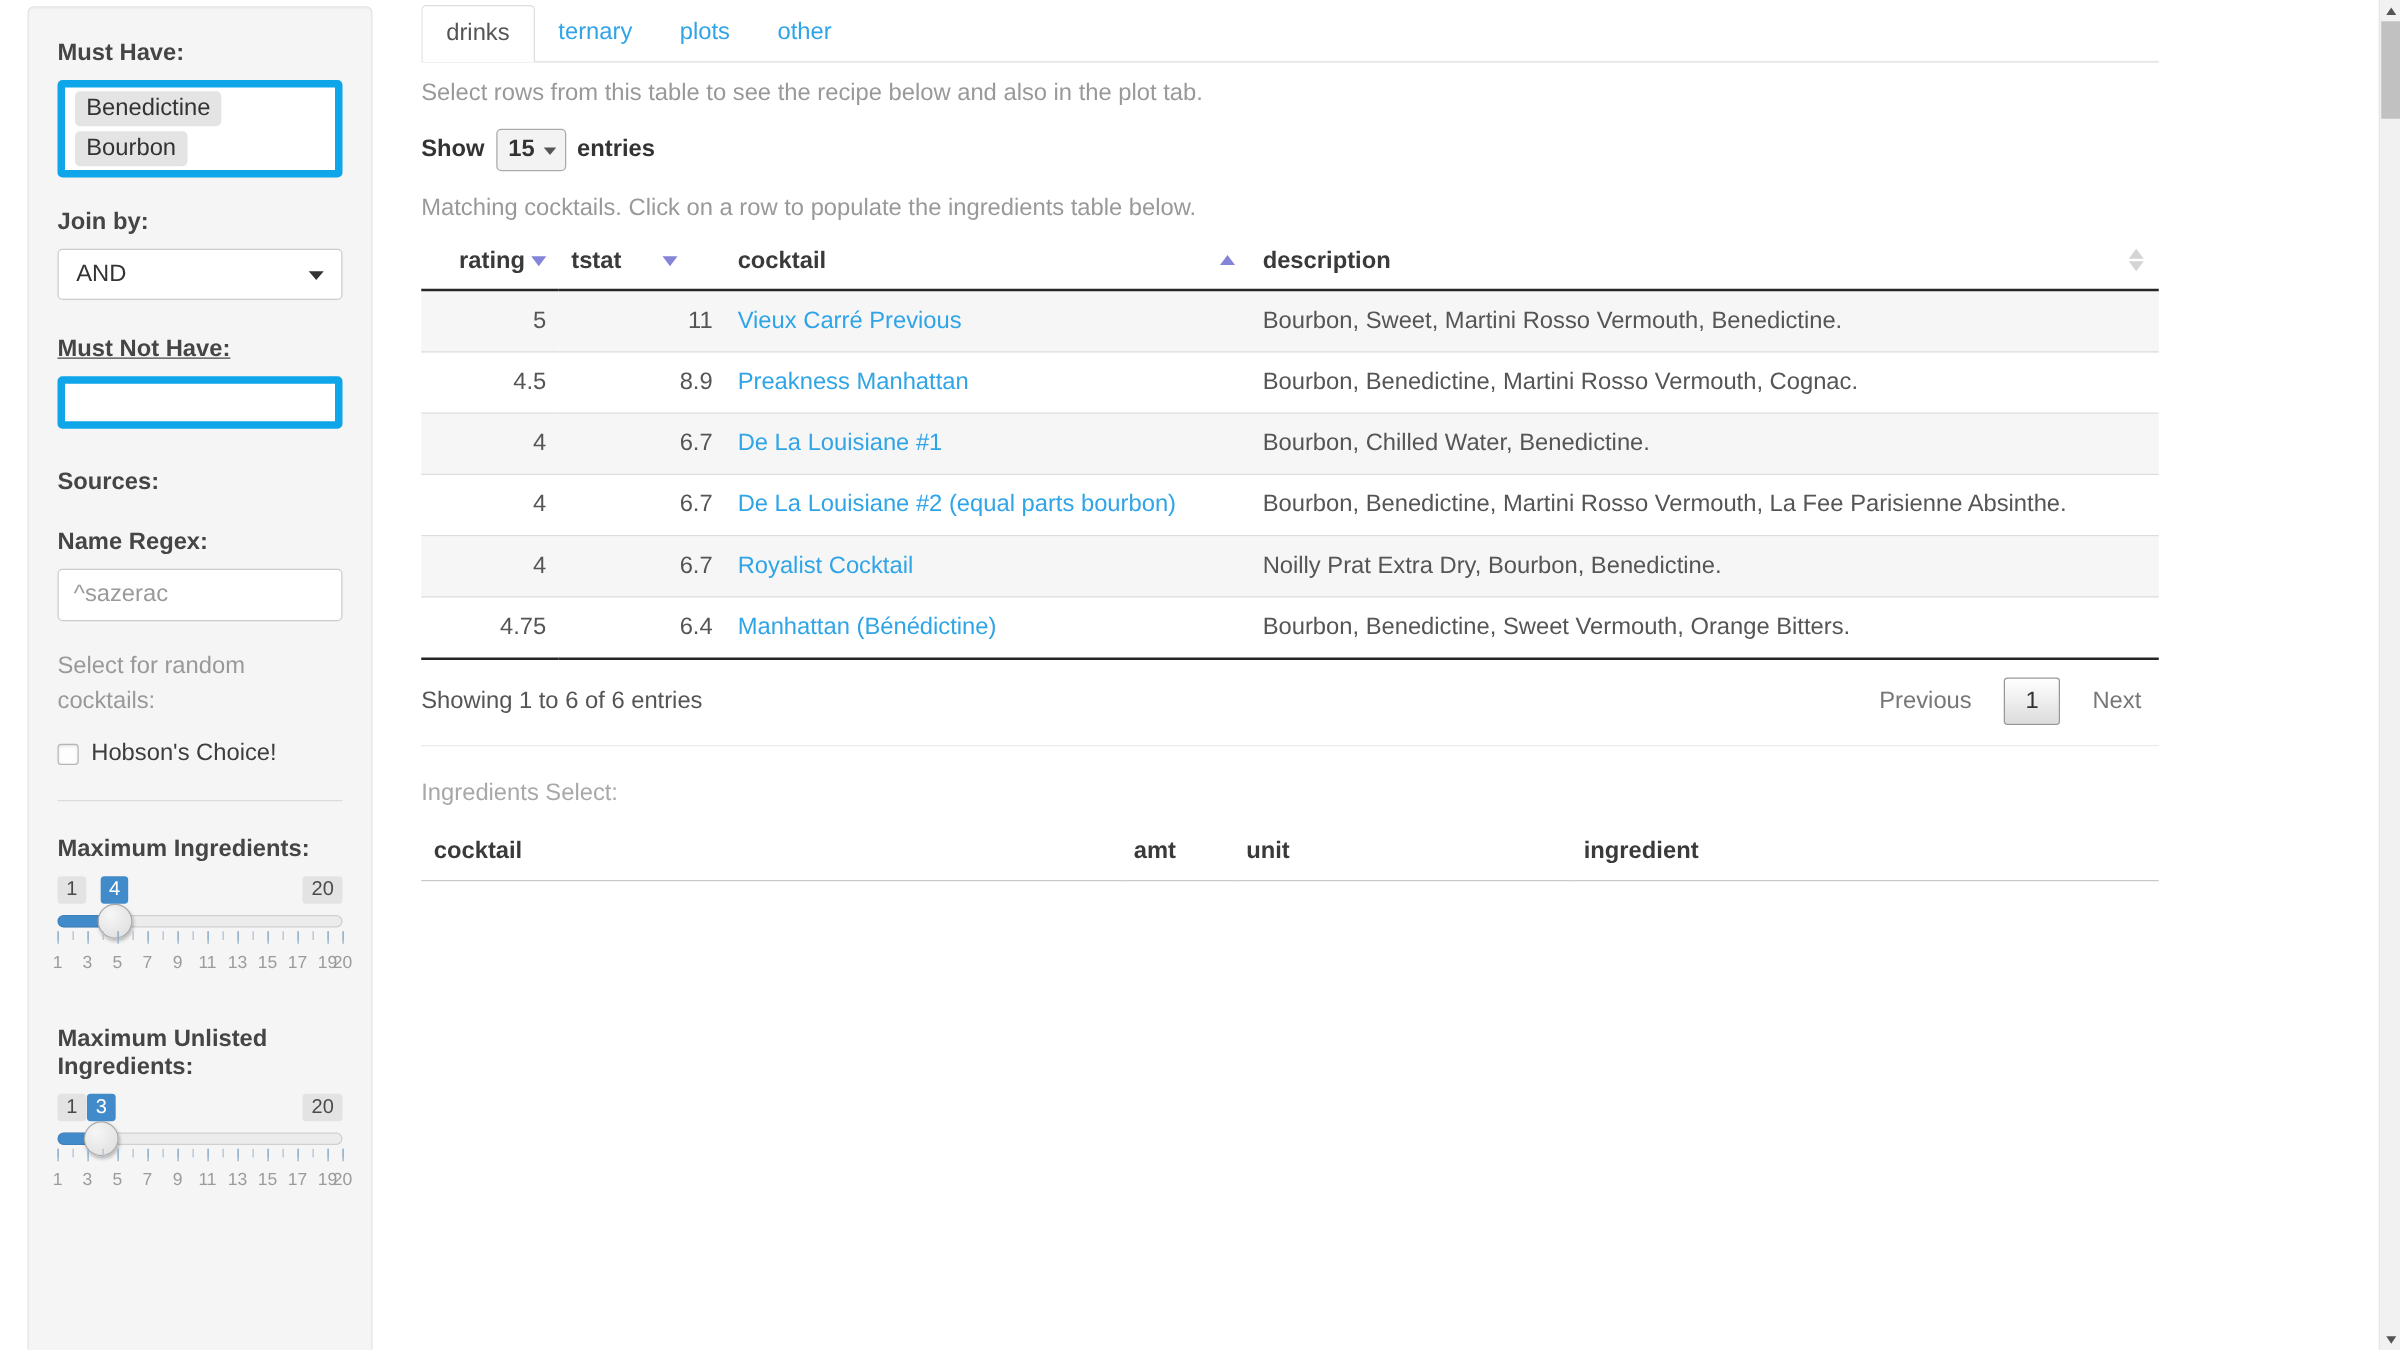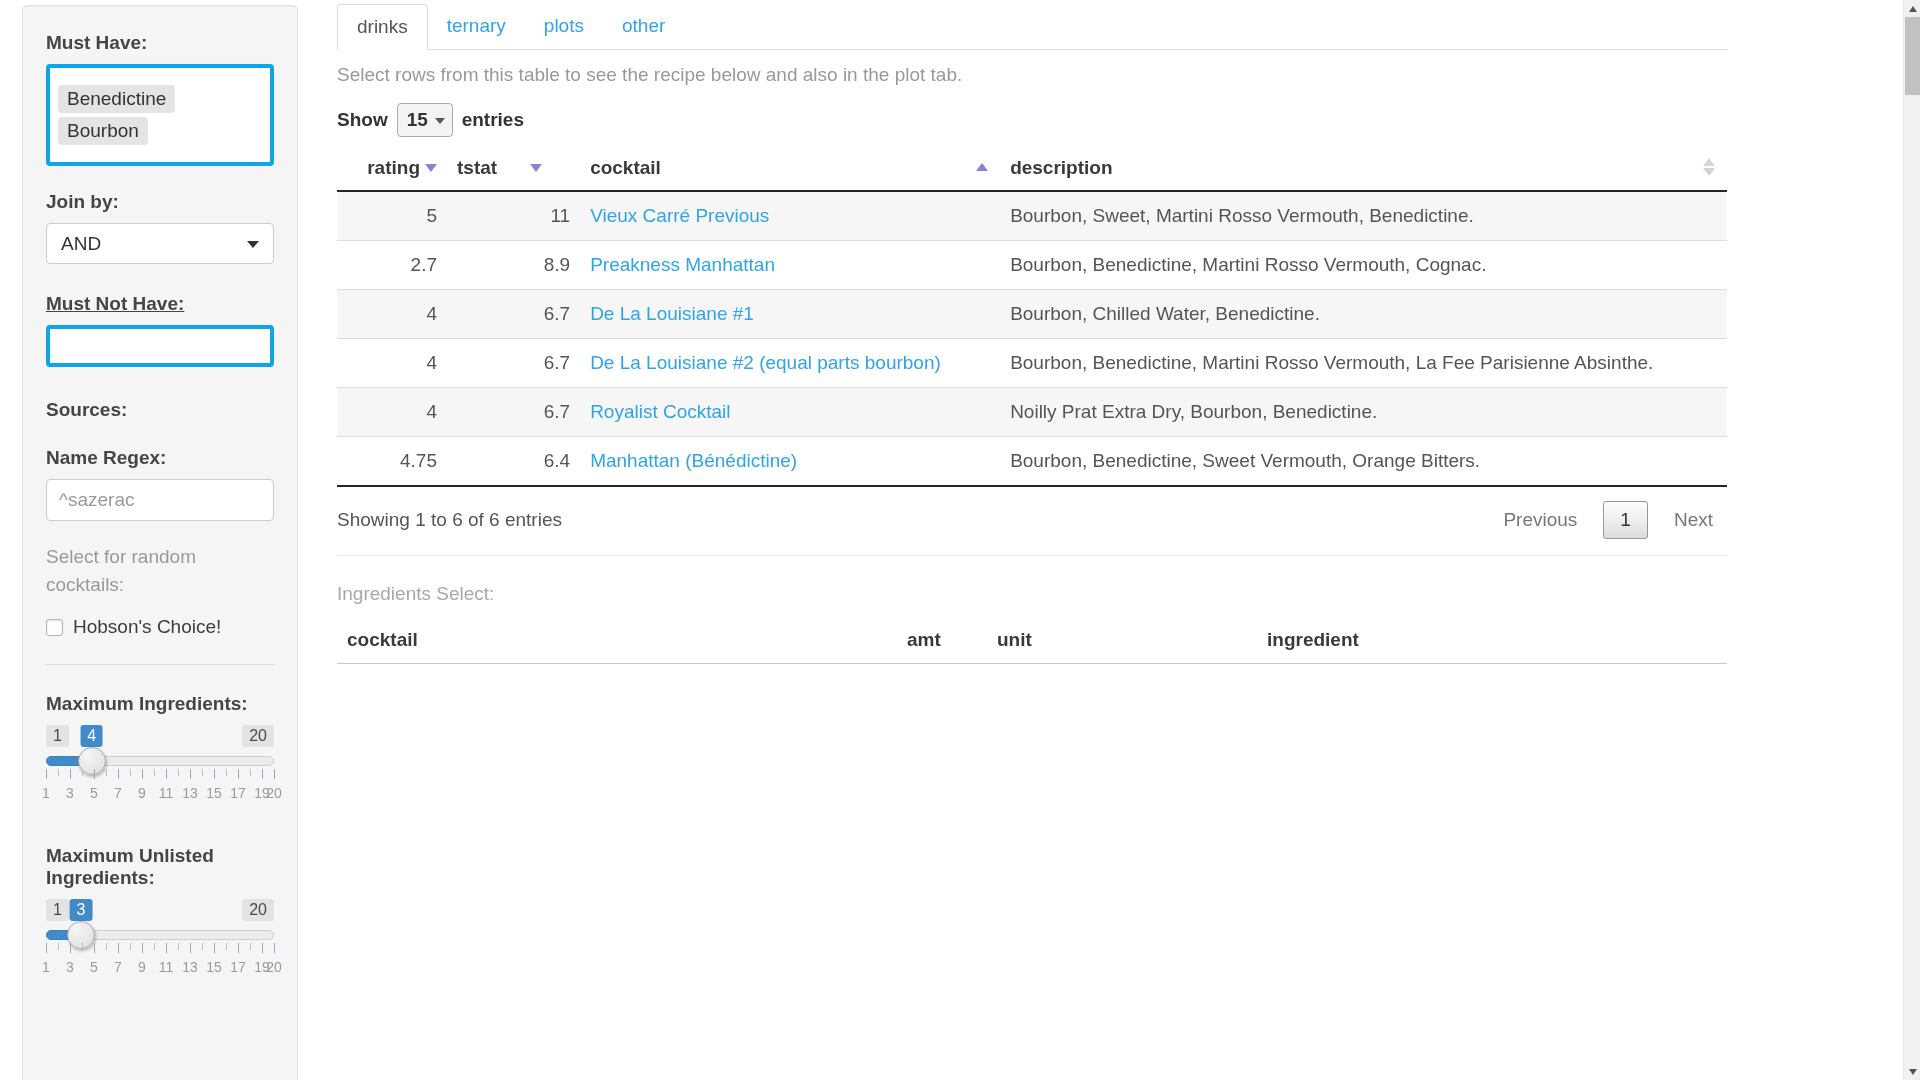--- a/index.html
+++ b/index.html
@@ -5,22 +5,22 @@
   * { margin:0; padding:0; box-sizing:border-box; }
   html,body { width:1920px; height:1080px; overflow:hidden; background:#fff;
     font-family:"Liberation Sans", sans-serif; color:#333; }
   body { position:relative; font-size:19px; }
 
   
   .sidebar { position:absolute; left:22px; top:5px; width:276px; height:1120px;
     background:#f5f5f5; border:1px solid #e3e3e3; border-radius:5px;
     box-shadow:inset 0 1px 1px rgba(0,0,0,.04); padding:26px 23px; }
   .ctl-label { font-weight:bold; color:#454545; margin-bottom:10px; }
-  .tagbox { background:#fff; border:4px solid #0ea5e9; border-radius:4px;
-    padding:15px 6px; min-height:42px; }
+  .tagbox { background:#fff; border:6px solid #0ea5e9; border-radius:4px;
+    padding:1px 6px; min-height:42px; }
   .tag { display:inline-block; background:#e4e4e4; color:#333; border-radius:4px;
     padding:3px 9px; margin:2px 3px 2px 2px; }
   .tag-block .tag { display:inline-block; margin:3px 2px; }
   .selectbox { position:relative; background:#fff; border:1px solid #ccc; border-radius:4px;
     height:41px; line-height:39px; padding:0 14px; color:#333; cursor:pointer; }
   .selectbox .caret { position:absolute; right:14px; top:17px; width:0; height:0;
     border-left:6px solid transparent; border-right:6px solid transparent; border-top:7px solid #333; }
   .textinput { width:100%; background:#fff; border:1px solid #ccc; border-radius:4px;
     height:42px; padding:0 12px; font:inherit; color:#333; }
   .textinput::placeholder { color:#9a9a9a; opacity:1; }
@@ -284,20 +284,21 @@
     <div class="length">
       <span>Show</span>
       <div class="len-select">
         <span>15</span>
         <span class="caret"></span>
       </div>
       <span>entries</span>
     </div>
   </div>
 
+  <div class="caption">Matching cocktails. Click on a row to populate the ingredients table below.</div>
 
   <table class="dt">
     <thead>
       <tr>
         <th class="col-rating">
           <span class="num-head">
               <span>rating</span>
           <span class="tri-down"></span>
             </span>
         </th>
@@ -321,21 +322,21 @@
       </tr>
     </thead>
     <tbody>
       <tr>
         <td class="col-rating">5</td>
         <td class="col-tstat">11</td>
         <td class="col-cocktail"><a class="cocktail-link">Vieux Carré Previous</a></td>
         <td>Bourbon, Sweet, Martini Rosso Vermouth, Benedictine.</td>
       </tr>
       <tr>
-        <td class="col-rating">2.7</td>
+        <td class="col-rating">4.5</td>
         <td class="col-tstat">8.9</td>
         <td class="col-cocktail"><a class="cocktail-link">Preakness Manhattan</a></td>
         <td>Bourbon, Benedictine, Martini Rosso Vermouth, Cognac.</td>
       </tr>
       <tr>
         <td class="col-rating">4</td>
         <td class="col-tstat">6.7</td>
         <td class="col-cocktail"><a class="cocktail-link">De La Louisiane #1</a></td>
         <td>Bourbon, Chilled Water, Benedictine.</td>
       </tr>

